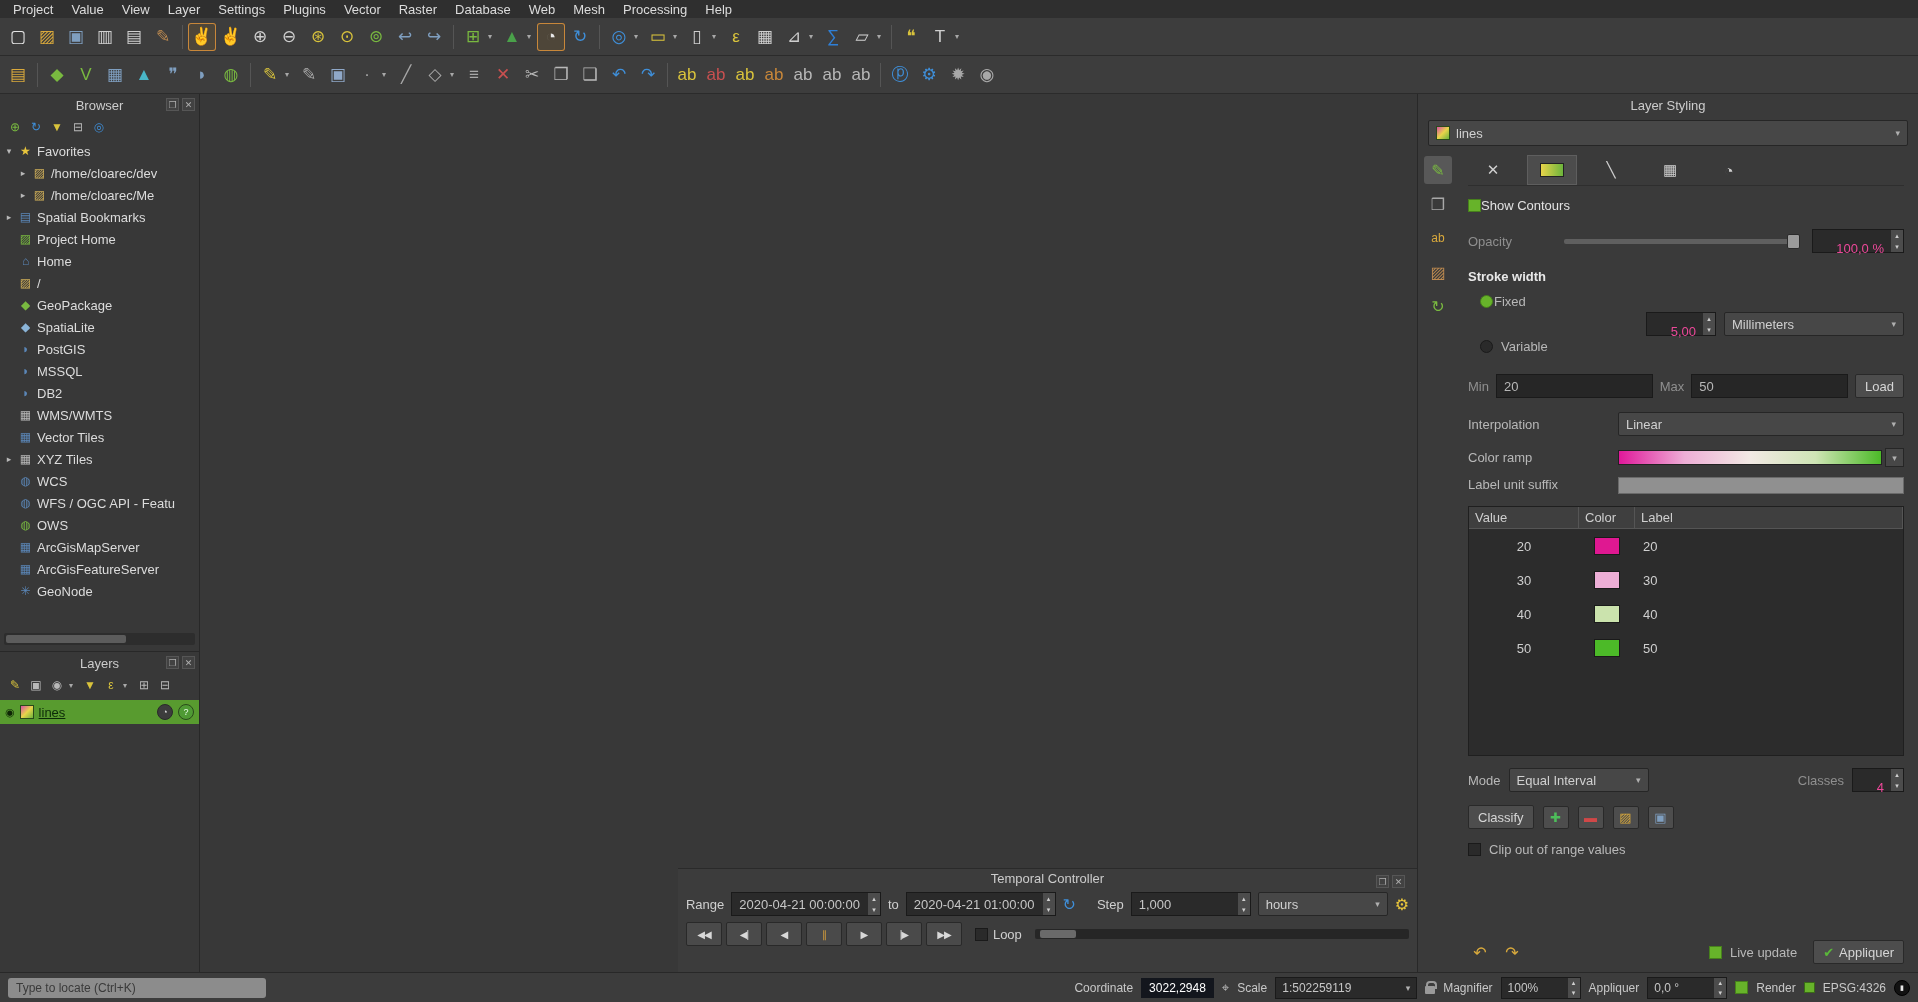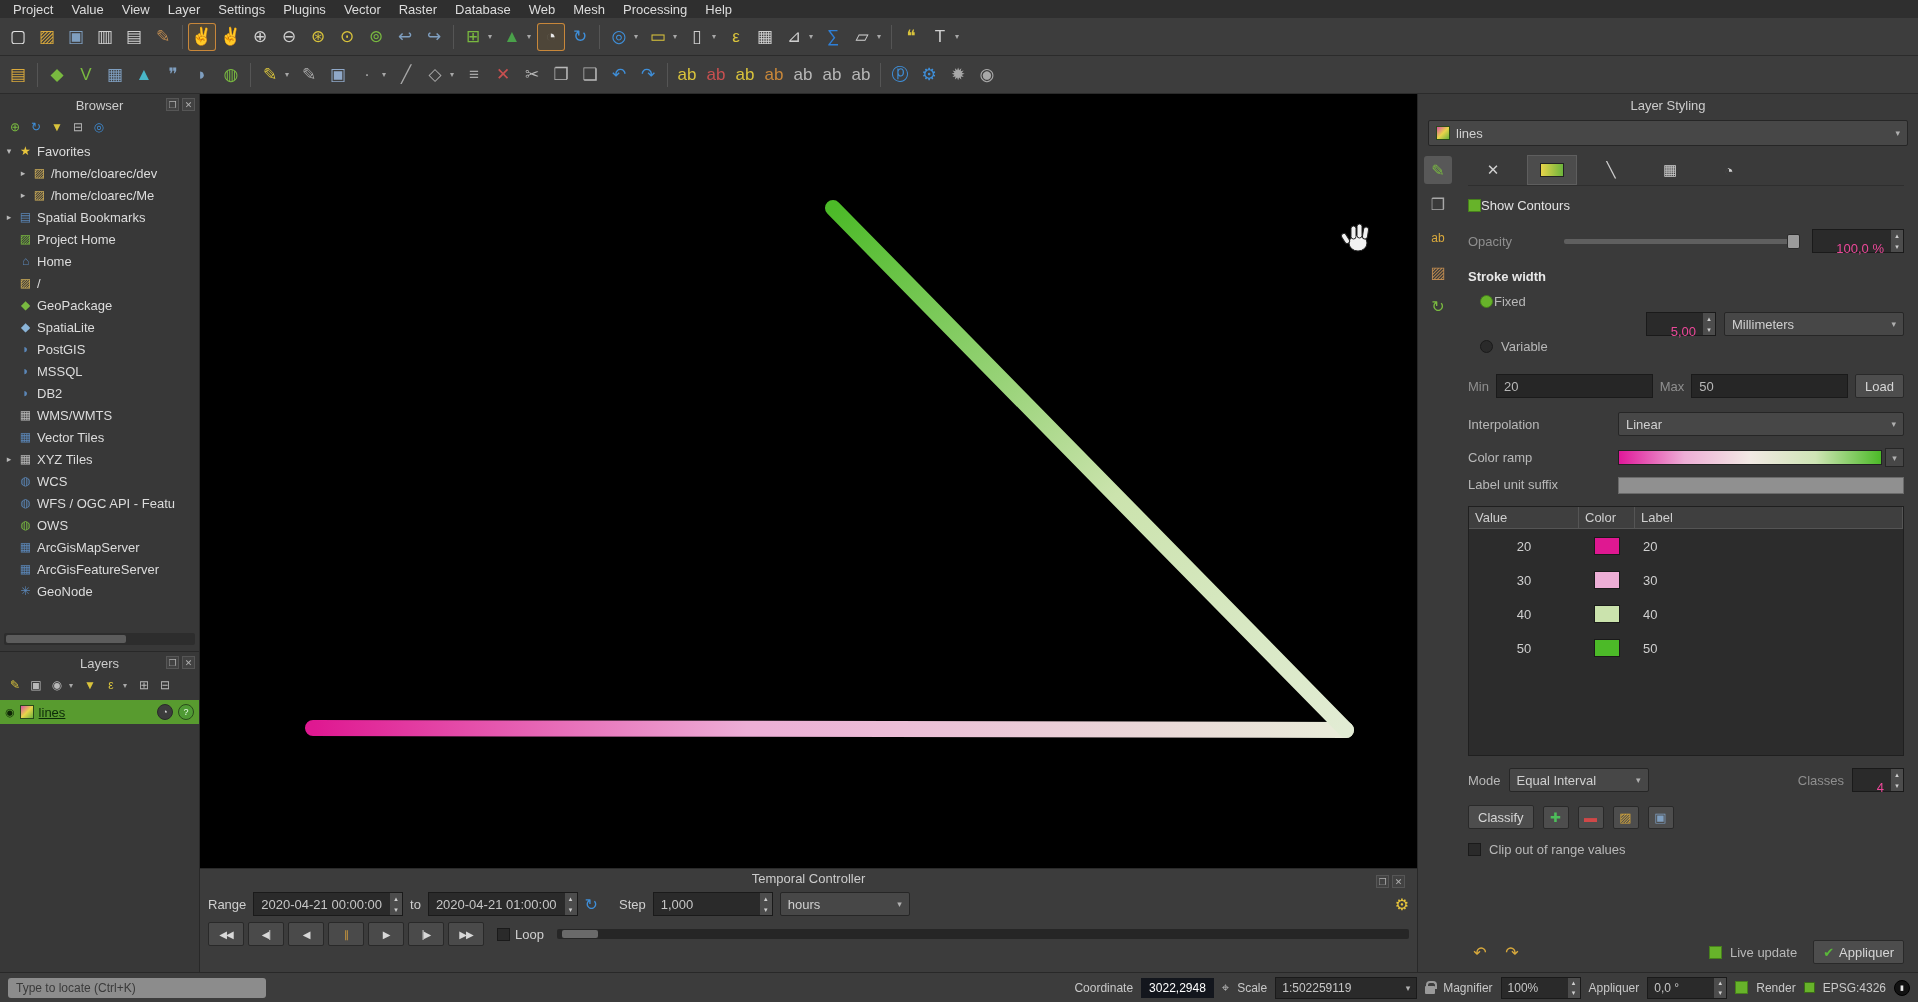--- a/index.html
+++ b/index.html
@@ -11,21 +11,21 @@
   .menu-item { padding:1px 9px; color:#dcdcdc; font-size:13px; cursor:default; }
   .toolbar { display:flex; align-items:center; background:#3d3d3d; border-bottom:1px solid #2b2b2b; padding:2px 4px; gap:1px; height:38px; }
   .tb-icon { width:28px; height:28px; display:flex; align-items:center; justify-content:center; font-size:17px; border-radius:3px; flex:0 0 auto; }
   .tb-icon.active { background:#4e4639; box-shadow:inset 0 0 0 1px #c8873a; }
   .tb-dd { width:9px; font-size:8px; color:#a8a8a8; flex:0 0 auto; }
   .tb-sep { width:1px; height:24px; background:#555; margin:0 4px; flex:0 0 auto; }
 
   
   .main { display:flex; height:878px; }
   .left-col { width:200px; display:flex; flex-direction:column; background:#383838; border-right:1px solid #282828; }
-  .center-col { flex:1; display:flex; flex-direction:column; min-width:0; }
+  .center-col { flex:1; display:flex; flex-direction:row; min-width:0;align-items:flex-end; }
   .right-col { width:501px; background:#3a3a3a; border-left:1px solid #282828; display:flex; flex-direction:column; }
 
   
   .browser-panel { height:558px; display:flex; flex-direction:column; border-bottom:1px solid #282828; }
   .layers-panel { flex:1; display:flex; flex-direction:column; }
   .panel-head { height:22px; position:relative; display:flex; align-items:center; justify-content:center; color:#cccccc; }
   .head-icons { position:absolute; right:4px; top:4px; display:flex; gap:3px; }
   .head-ic { width:13px; height:13px; font-size:9px; line-height:13px; text-align:center; color:#b0b0b0; border:1px solid #565656; background:#424242; }
   .mini-toolbar { height:22px; display:flex; align-items:center; gap:3px; padding-left:6px; }
   .mini-icon { width:18px; height:18px; display:flex; align-items:center; justify-content:center; font-size:12px; }

